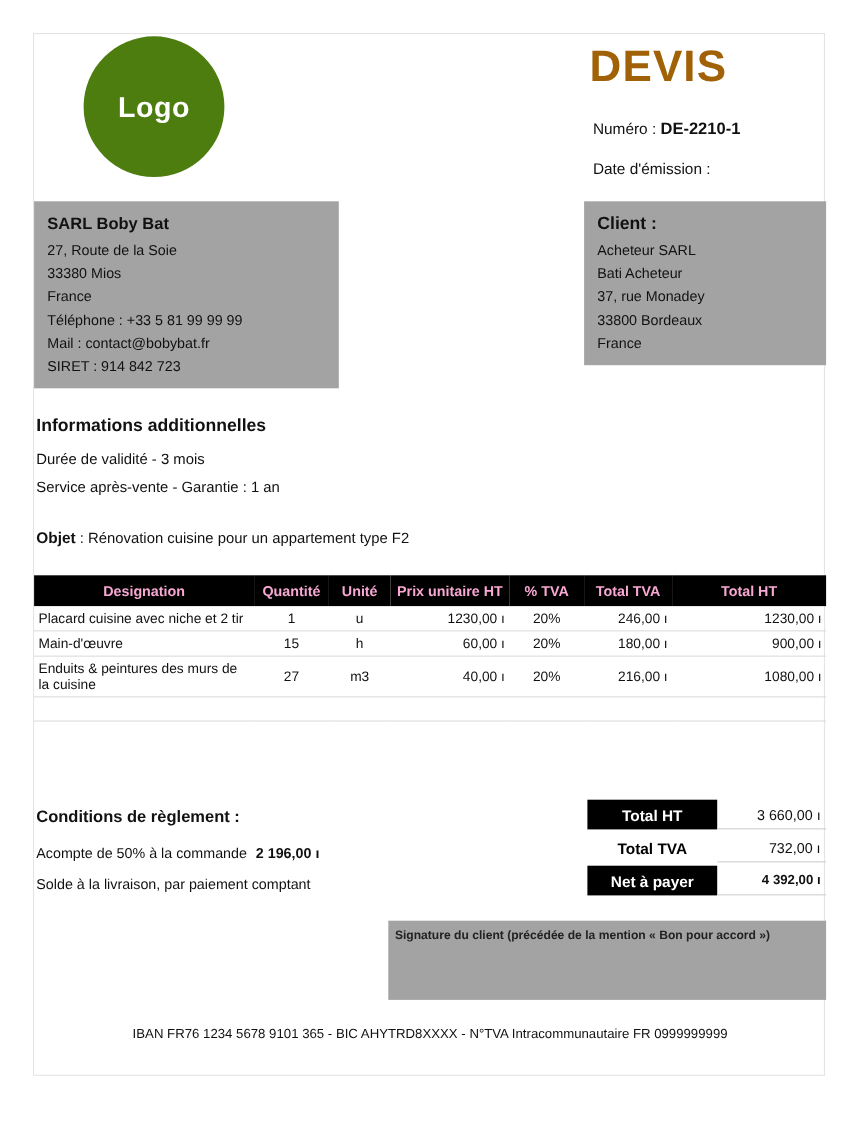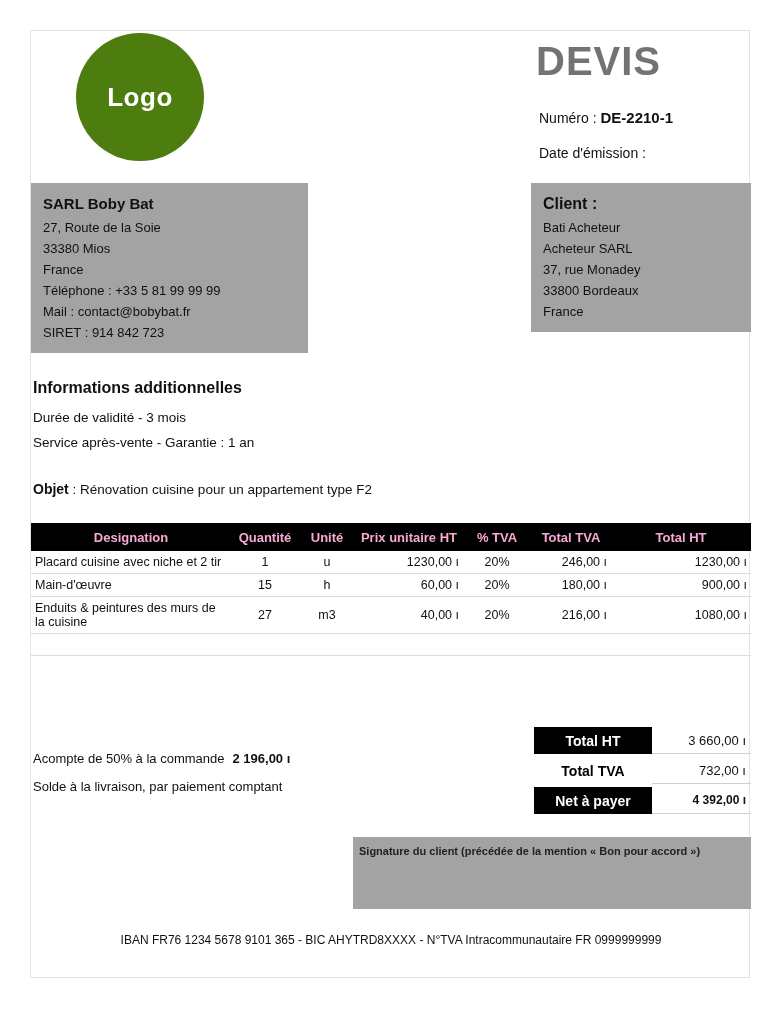--- a/index.html
+++ b/index.html
@@ -6,21 +6,21 @@
   html,body { width:781px; height:1024px; background:#ffffff;
     font-family:"Liberation Sans", sans-serif; color:#111; }
   .frame { position:absolute; left:30px; top:30px; width:720px; height:948px;
     border:1px solid #e4e4e4; background:#fff; }
 
   
   .logo { position:absolute; left:45px; top:2px; width:128px; height:128px;
     border-radius:50%; background:#4d7c0f; display:flex; align-items:center; justify-content:center; }
   .logo-text { color:#fff; font-size:26px; font-weight:600; letter-spacing:.5px; }
   .devis-title { position:absolute; left:505px; top:8px; font-size:40px; font-weight:800;
-    letter-spacing:1px; color:#737373; }
+    letter-spacing:1px; color:#a16207; }
   .numero-row { position:absolute; left:508px; top:78px; font-size:14px; }
   .numero-row b { font-size:15px; }
   .date-row { position:absolute; left:508px; top:114px; font-size:14px; }
 
   
   .addr { position:absolute; background:#a3a3a3; padding:10px 12px; font-size:13px; line-height:21px; }
   .company { left:0; top:152px; width:277px; }
   .client  { left:500px; top:152px; width:220px; }
   .addr .addr-title { font-size:15px; font-weight:bold; margin-bottom:3px; }
   .client .addr-title { font-size:16px; }
@@ -99,22 +99,22 @@
     <div>27, Route de la Soie</div>
     <div>33380 Mios</div>
     <div>France</div>
     <div>Téléphone : +33 5 81 99 99 99</div>
     <div>Mail : contact@bobybat.fr</div>
     <div>SIRET : 914 842 723</div>
   </div>
 
   <div class="addr client">
     <div class="addr-title">Client :</div>
+    <div>Acheteur SARL</div>
     <div>Bati Acheteur</div>
-    <div>Acheteur SARL</div>
     <div>37, rue Monadey</div>
     <div>33800 Bordeaux</div>
     <div>France</div>
   </div>
 
   <div class="info">
     <div class="info-title">Informations additionnelles</div>
     <div class="info-line">Durée de validité - 3 mois</div>
     <div class="info-line">Service après-vente - Garantie : 1 an</div>
   </div>
@@ -177,20 +177,21 @@
         <td></td>
           <td></td>
         <td></td>
           <td></td>
         <td></td>
       </tr>
     </tbody>
   </table>
 
   <div class="conditions">
+    <div class="cond-title">Conditions de règlement :</div>
     <div class="cond-line1">
       <span>Acompte de 50% à la commande</span><b>2 196,00 ı</b>
     </div>
     <div class="cond-line2">Solde à la livraison, par paiement comptant</div>
   </div>
 
   <div class="totals">
     <div class="t-row">
       <div class="t-label dark">Total HT</div>
       <div class="t-value">3 660,00 ı</div>

